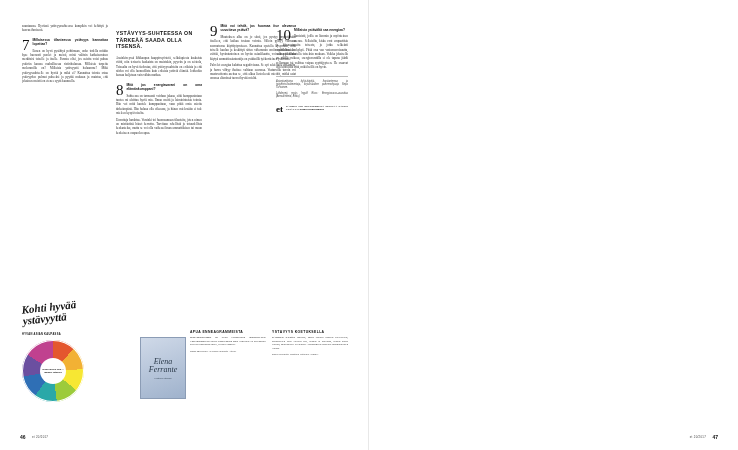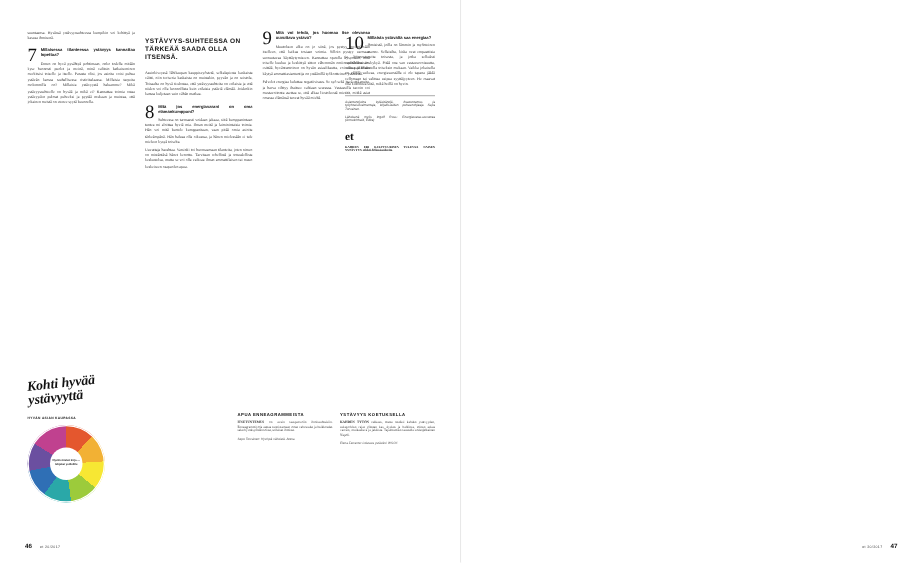--- a/index.html
+++ b/index.html
@@ -41,21 +41,21 @@
     font-weight:bold;font-size:5.2px;line-height:6.6px;
     letter-spacing:.3px;color:#111;text-align:left;margin:6px 0 6px 0;
   }
 
   .credit-block{
     font-size:2.6px;line-height:3.4px;color:#444;
     font-family:"Liberation Sans", sans-serif;
   }
   .credit-block .ital{font-style:italic;}
 
-  .et-box{display:flex;gap:3px;margin-top:6px;align-items:flex-start;flex-direction:column;}
+  .et-box{display:flex;gap:3px;margin-top:6px;align-items:flex-start;}
   .et-mark{
     font-family:"Liberation Serif", serif;
     font-size:9px;line-height:8px;color:#111;font-weight:bold;
   }
   .et-text{font-size:2.5px;line-height:3.3px;font-weight:bold;color:#111;}
 
   
   .script-head{
     position:absolute;left:22px;top:300px;width:90px;
     font-family:"Liberation Serif", serif;font-style:italic;font-weight:bold;
@@ -170,20 +170,24 @@
     <div class="book-wheel">
       <div class="hub">Hyvän mielen kirja — lahjaksi ystävälle</div>
     </div>
 
     <div class="promo promo-col-b">
       <h4>APUA ENNEAGRAMMEISTA</h4>
       <p><b>ITSETUNTEMUS</b> <span>on avain taaspanvoiin ihmissuhteisiin. Enneagrammiyöja auttaa tunnistamaan omat vahvuudet ja heikkoudet sekä hyväksymään toiset, erilaiset ihmiset.</span></p>
       <div class="meta">Sepo Torvainen: Hyvinpä väheistä. Atena.</div>
     </div>
 
+    <div class="book-cover">
+      <div class="bt">Elena Ferrante</div>
+      <div class="bsub">Loistava ystäväni</div>
+    </div>
 
     <div class="promo promo-col-c">
       <h4>YSTÄVYYS KOETUKSELLA</h4>
       <p><b>KAHDEN TYTÖN</b> <span>rakkaus, mutta rästiksi kahden ystävyyden, sukupolvien rajat ylittäen kas, dyskäs ja haltiinsa, toinen askaa varrain, muikautuva ja jakkista. Tapahtumien taustalla sodanjälkeinen Napoli.</span></p>
       <div class="meta">Elena Ferrante: Loistava ystäväni. WSOY.</div>
     </div>
 
     <div class="folio folio-l">46</div>
     <div class="folio folio-issue-l">et 20/2017</div>
   </div>

